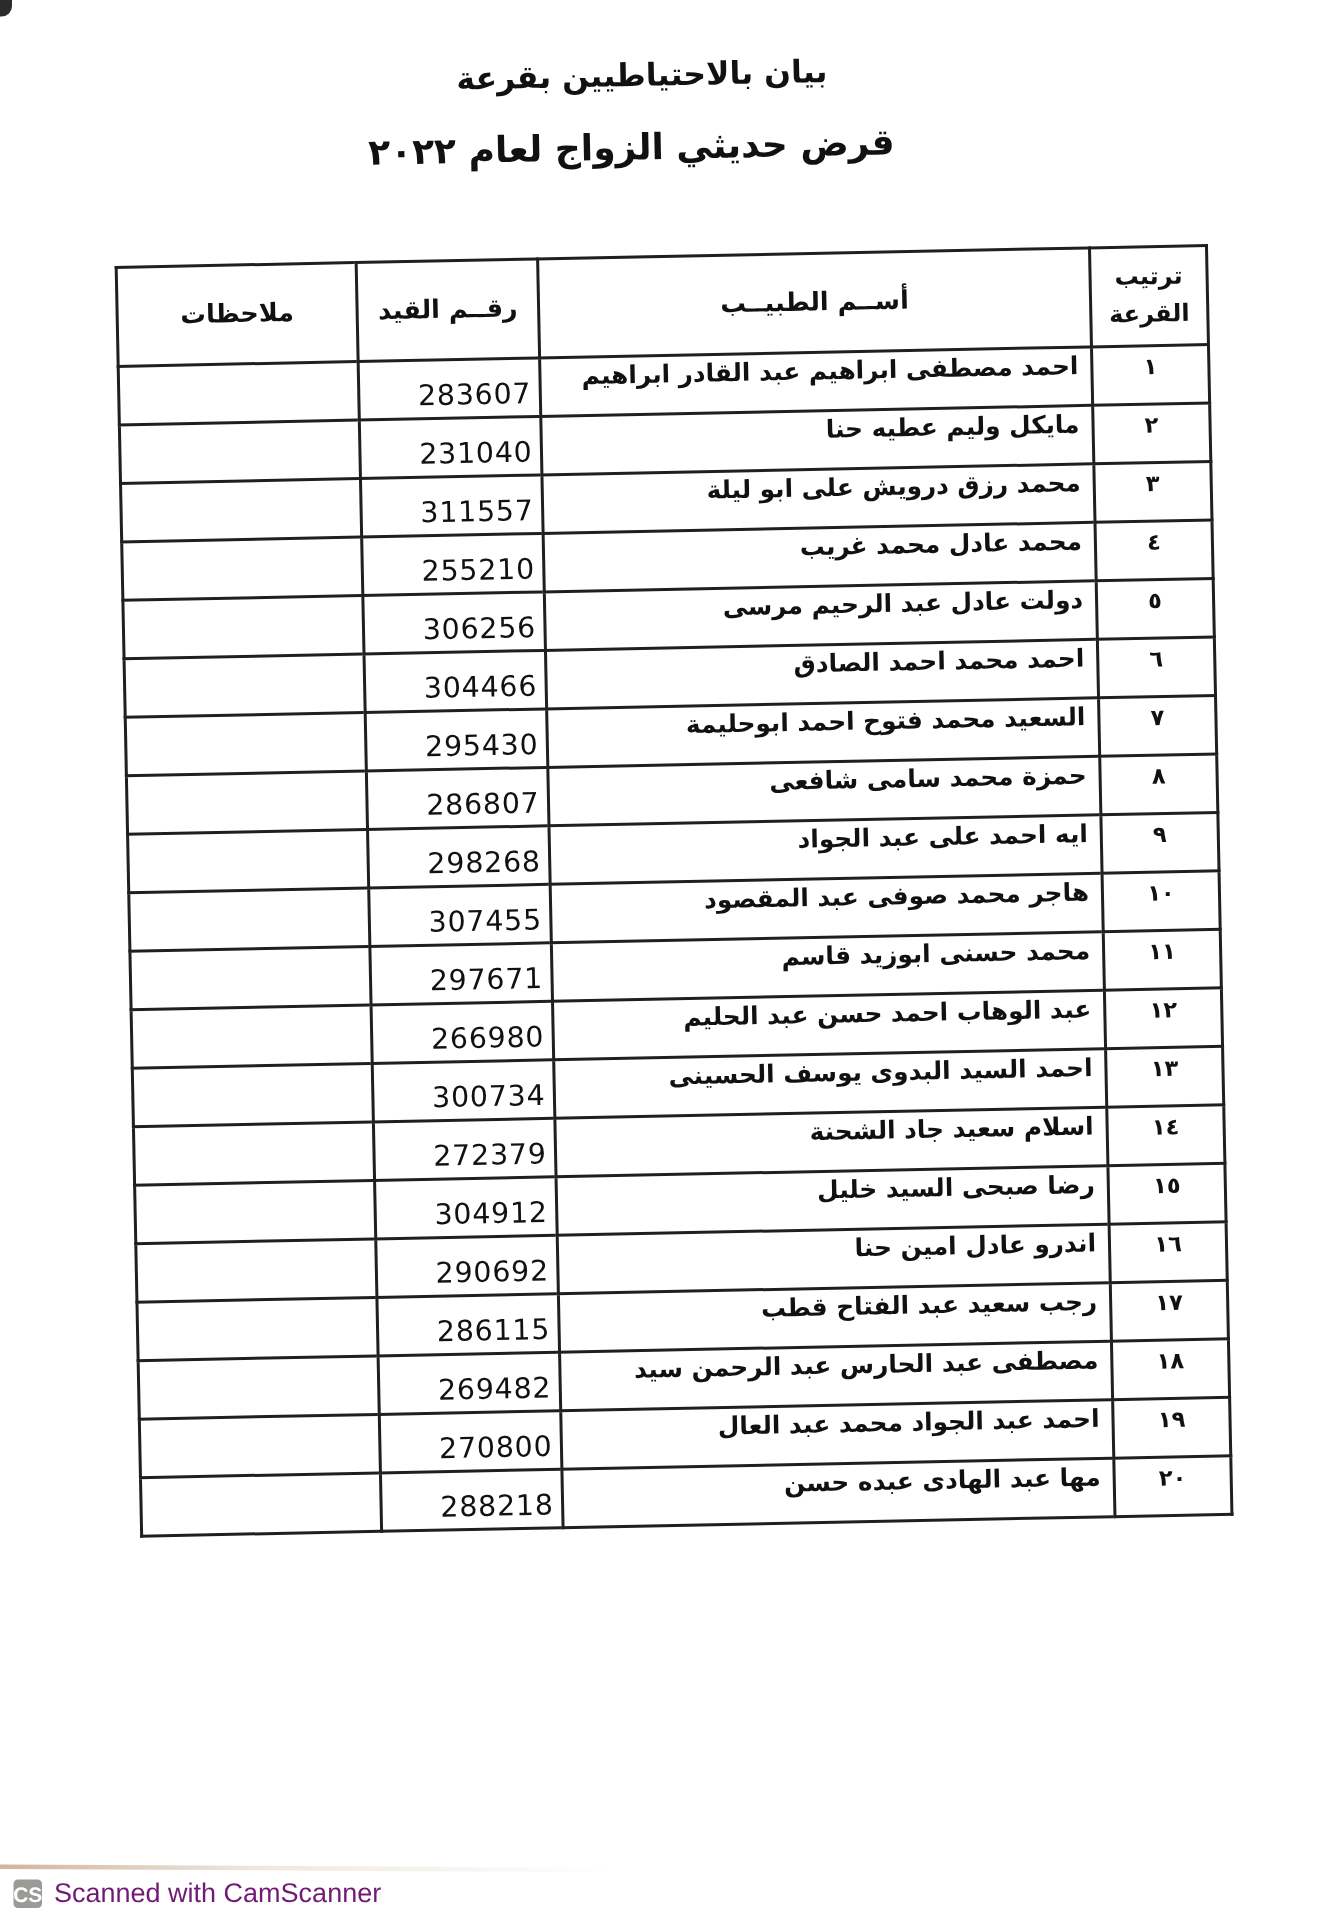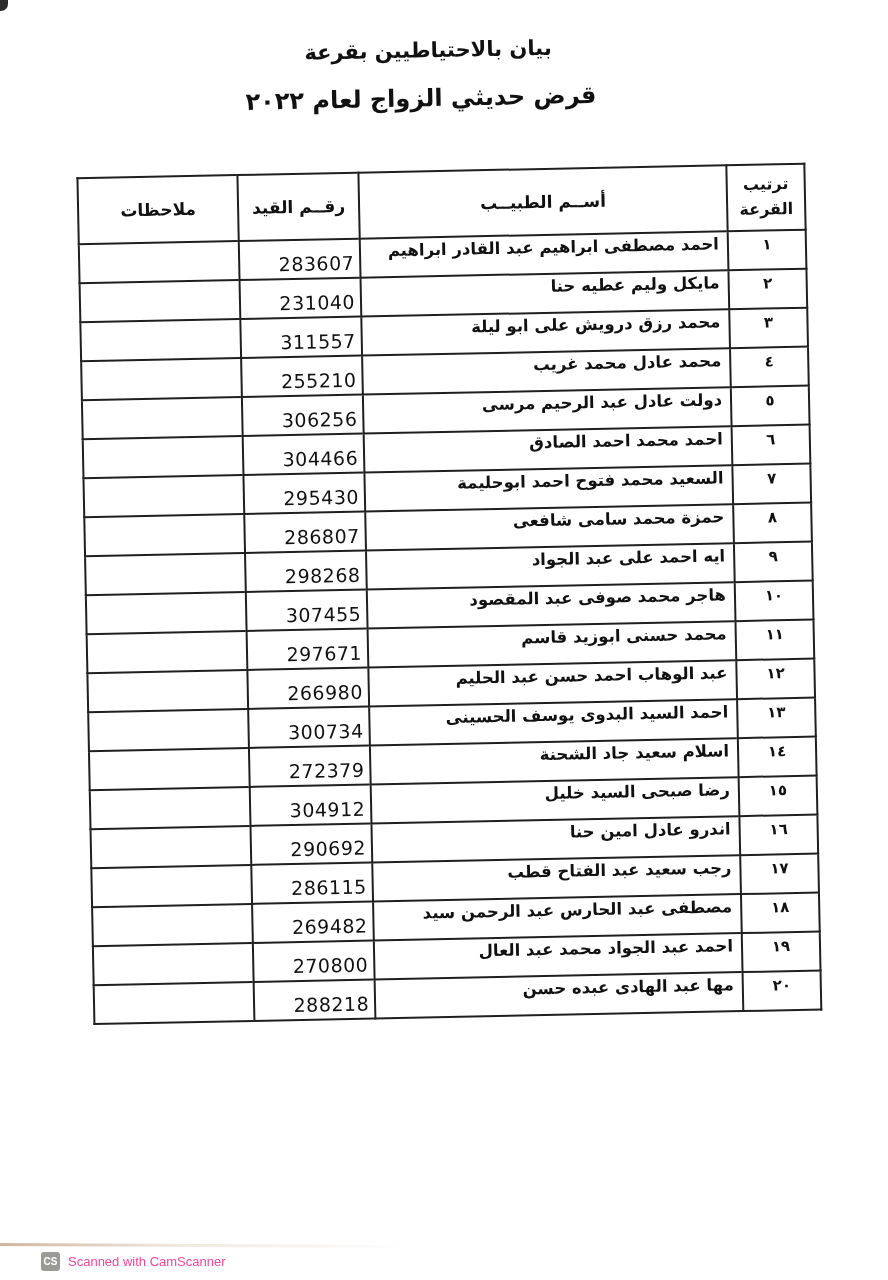--- a/index.html
+++ b/index.html
@@ -72,23 +72,23 @@
   
   .watermark{
     position:absolute;left:9px;top:1252px;
     display:flex;align-items:center;gap:8px;
     font-family:"Liberation Sans","DejaVu Sans",sans-serif;
   }
   .cs-logo{
     display:inline-flex;align-items:center;justify-content:center;
     width:19px;height:19px;border-radius:3px;
     background:#9a9a97;color:#ffffff;
-    font-size:10px;font-weight:700;letter-spacing:0;margin-left:32px;
-  }
-  .cs-text{color:#ec4899;font-size:13px;}
+    font-size:14px;font-weight:700;letter-spacing:0;
+  }
+  .cs-text{color:#701a75;font-size:18px;}
 </style>
 </head>
 <body>
 
 <div class="corner-mark"></div>
 
 <div class="scan-area">
 
   <div class="title-block">
     <div class="title-1">بيان بالاحتياطيين بقرعة</div>

